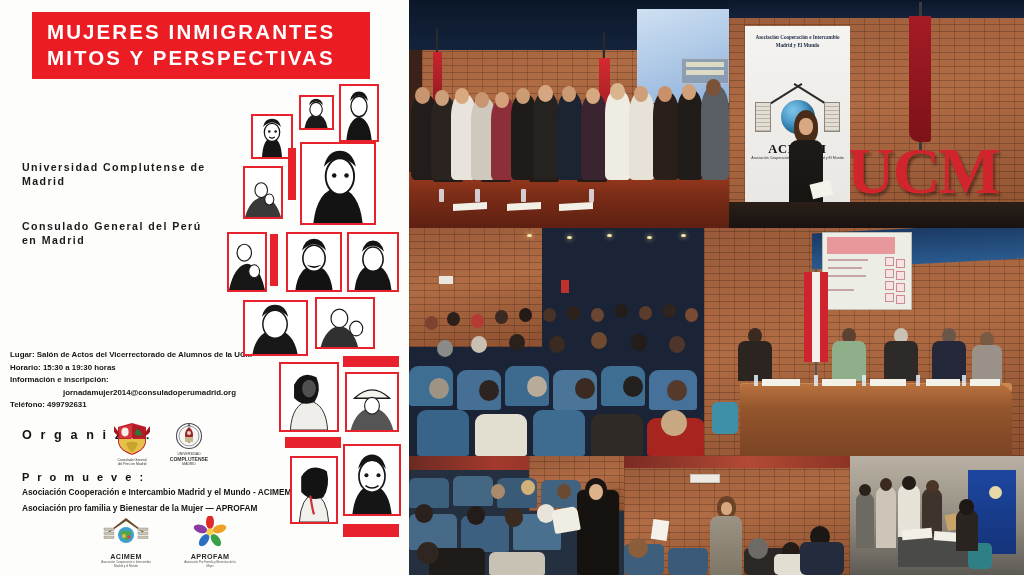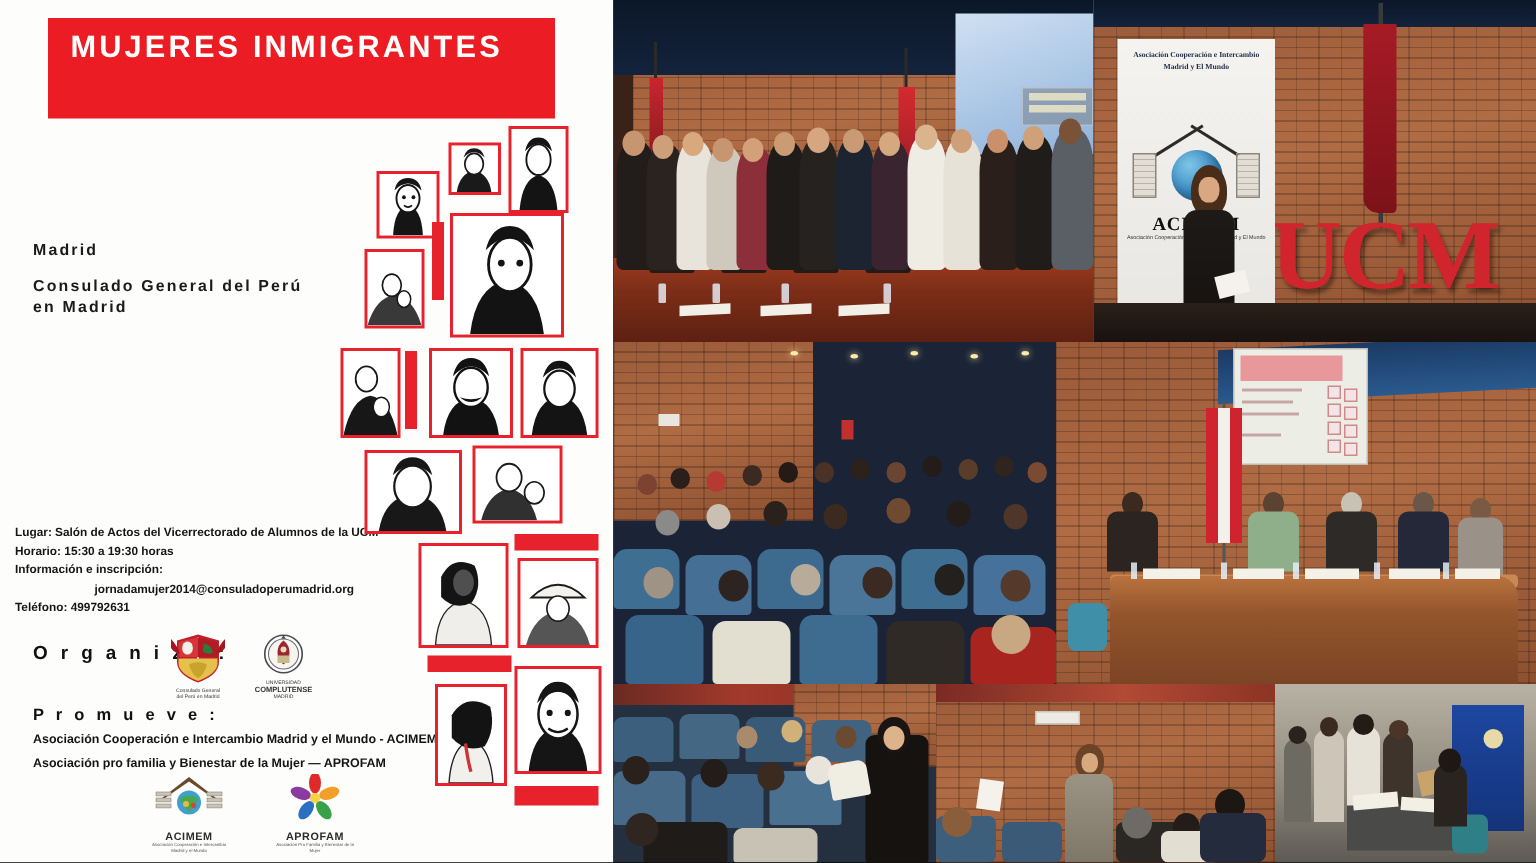--- a/index.html
+++ b/index.html
@@ -16,21 +16,21 @@
                 background:#ec1c24; }
   .title-band .tl { color:#fff; font-weight:bold; letter-spacing:2.1px;
                     font-size:20.5px; line-height:26px; padding:7px 0 0 15px; }
 
   .date { position:absolute; left:24px; top:105px; font-size:20px; font-weight:bold;
           color:#141414; letter-spacing:3.2px; }
 
   .venue { position:absolute; left:22px; top:160px; width:240px; }
   .venue p { font-size:10.6px; font-weight:bold; color:#1a1a1a;
              letter-spacing:1.45px; line-height:14px; }
-  .venue p.sp { margin-top:10px; }
+  .venue p.sp { margin-top:31px; }
 
   .details { position:absolute; left:10px; top:349px; width:245px; }
   .details p { font-size:7.9px; color:#151515; line-height:12.6px; font-weight:600; }
   .details p.ind { padding-left:53px; }
 
   .organiza { position:absolute; left:22px; top:428px; }
   .organiza .lbl { font-size:12.6px; font-weight:bold; letter-spacing:2.6px; color:#111; }
 
   .logo-row { position:absolute; left:112px; top:421px; display:flex; gap:15px; align-items:flex-end; }
   .logo-peru { width:40px; height:44px; position:relative; }
@@ -202,24 +202,26 @@
 </style>
 </head>
 <body>
 
 <div class="canvas">
 
   <div class="poster">
 
     <div class="title-band">
       <div class="tl">MUJERES INMIGRANTES</div>
+      <div class="tl" style="padding-top:0">MITOS Y PERSPECTIVAS</div>
     </div>
 
 
     <div class="venue">
+      <p>Universidad Complutense de</p>
       <p>Madrid</p>
       <p class="sp">Consulado General del Perú</p>
       <p>en Madrid</p>
     </div>
 
     <div class="details">
       <p>Lugar:  Salón de Actos del Vicerrectorado de Alumnos de la UCM</p>
       <p>Horario: 15:30 a 19:30 horas</p>
       <p>Información e inscripción:</p>
       <p class="ind">jornadamujer2014@consuladoperumadrid.org</p>

